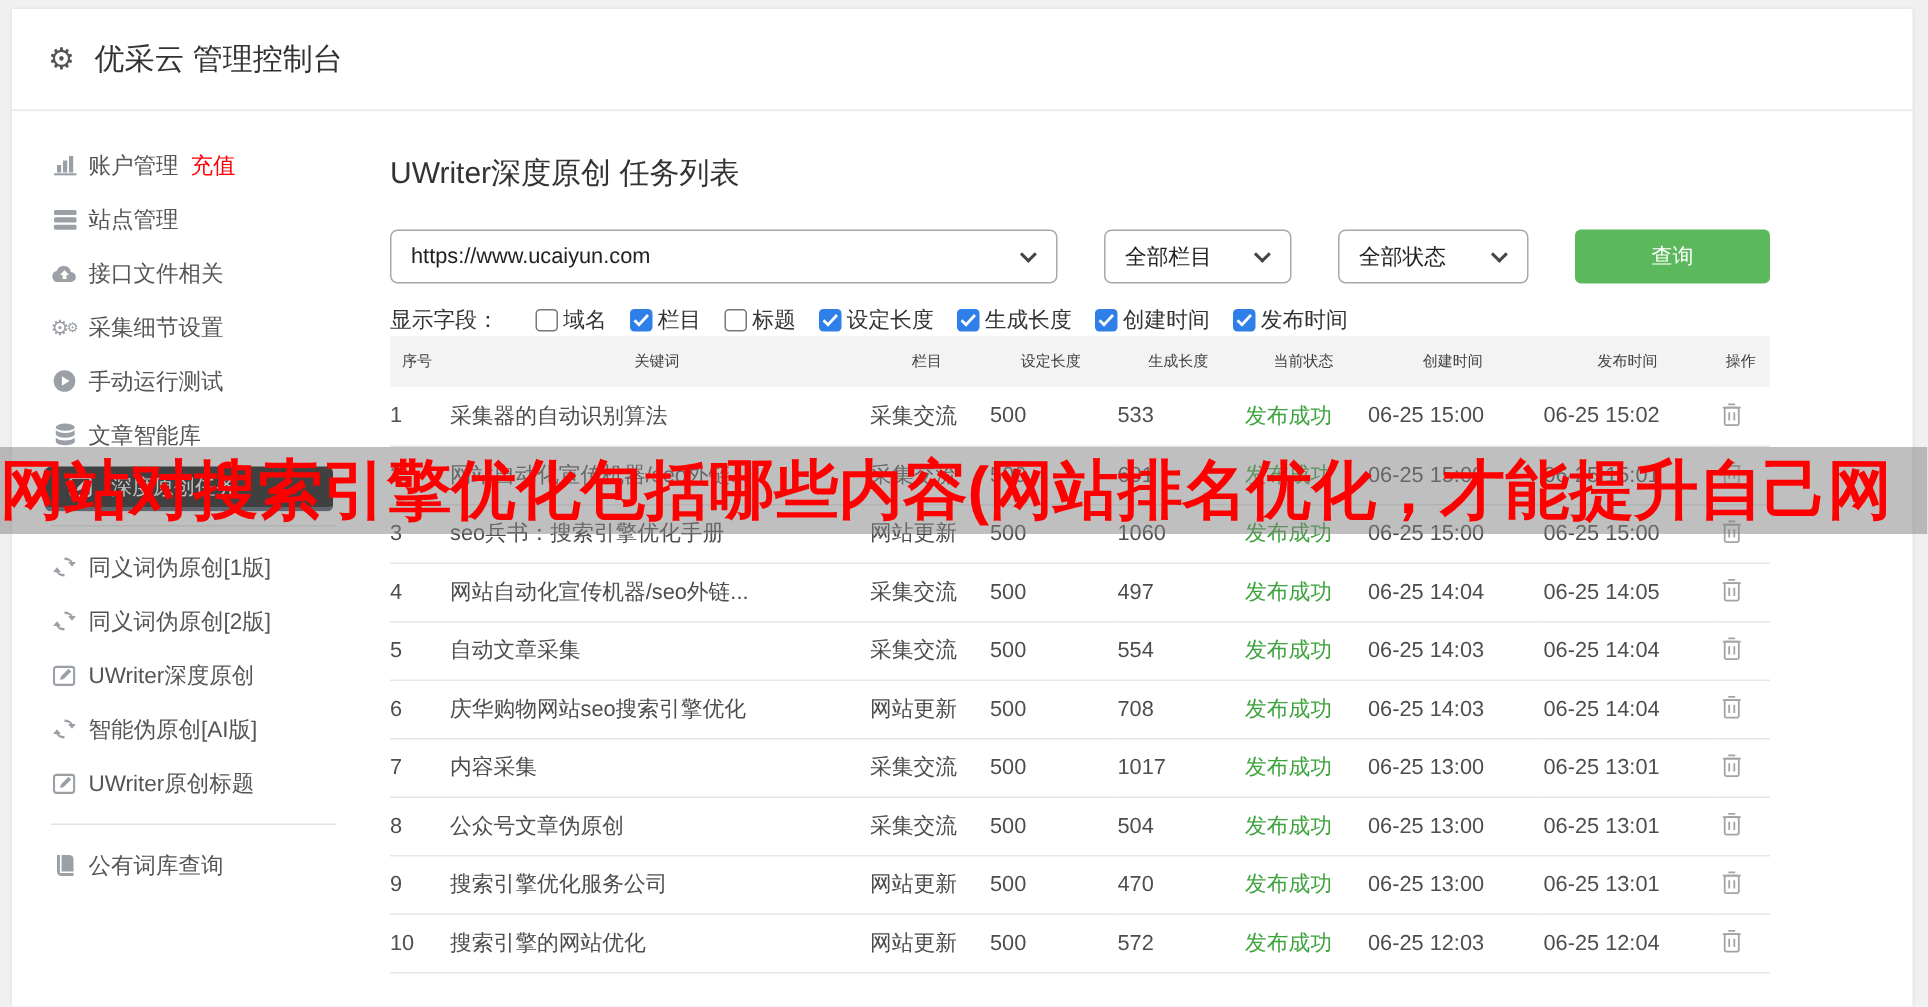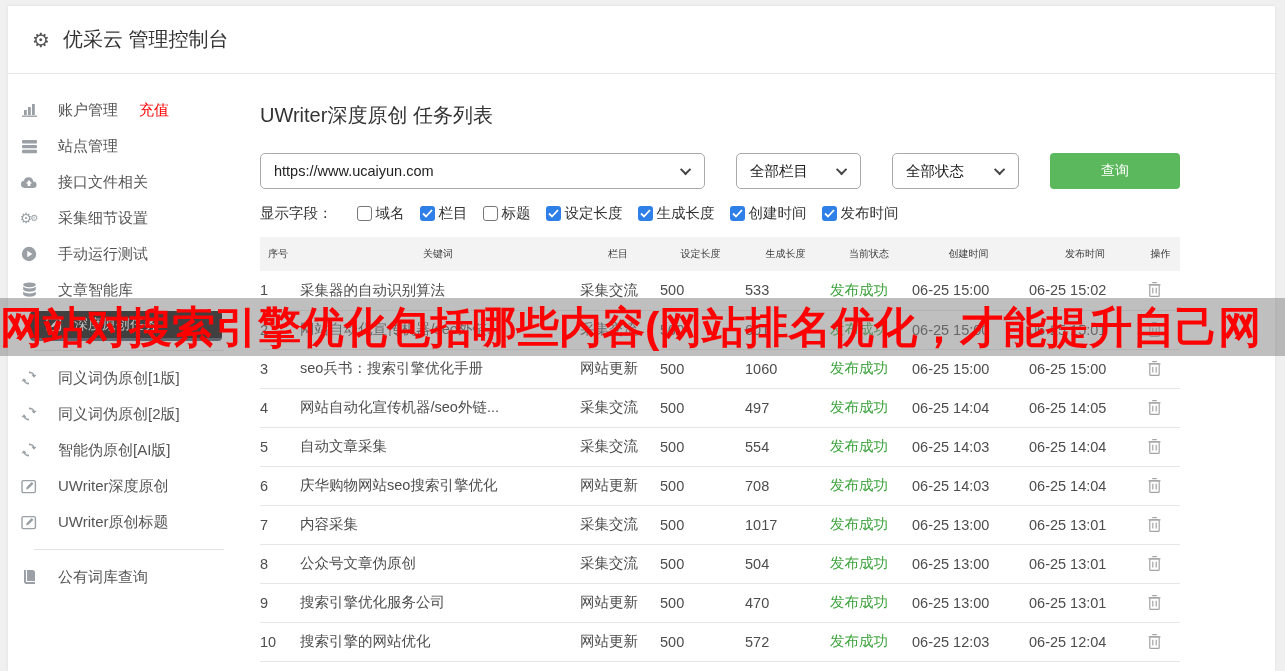--- a/index.html
+++ b/index.html
@@ -15,40 +15,40 @@
   
   header{height:68px;display:flex;align-items:center;gap:13px;padding-left:24px;
     border-bottom:1px solid #e7e7e7}
   .gear{font-size:20px;color:#555;line-height:1}
   .app-title{font-size:20px;color:#333}
   
   .content{display:flex;height:596px}
   aside{width:240px;padding-top:18px;flex:none}
   main{flex:1;padding:26px 0 0 12px}
   
-  .sb-item{height:36px;display:flex;align-items:center;gap:20px;padding-left:12px;
+  .sb-item{height:36px;display:flex;align-items:center;gap:7px;padding-left:26px;
     font-size:15px;color:#555;cursor:pointer}
   .sb-item .icon{width:18px;display:flex;justify-content:center;align-items:center;color:var(--icon-gray)}
   .sb-item .icon svg{display:block}
   .sb-item .suffix{color:var(--recharge-red);margin-left:1px}
   .sb-item.active{height:30px;margin:3px 26px 3px 22px;padding-left:15px;gap:11px;
     background:#000000;border-bottom:3px solid #404d60;border-radius:4px;color:#fff;font-size:14px}
   .sb-item.active .icon{color:#fff}
   .sb-divider{border-top:1px solid #e3e3e3;margin:9px 24px 9px 26px}
   
   .page-title{font-size:20px;color:#333;font-weight:400;margin:2px 0 24px}
   .filter-row{display:flex;gap:31px;margin-bottom:15px}
   .select{height:36px;border:1px solid #a9a9a9;border-radius:5px;background:#fff;
     display:flex;align-items:center;justify-content:space-between;padding:0 13px;
     font-size:14.5px;color:#222;cursor:pointer}
   .chevron{width:8px;height:8px;border-left:2px solid #444;border-bottom:2px solid #444;
     transform:rotate(-45deg) translateY(-2px);flex:none;margin-left:10px}
   .btn-query{width:130px;height:36px;background:var(--green-btn);color:#fff;border:none;
     border-radius:4px;font-size:14px;cursor:pointer;font-family:inherit}
-  .fields-row{display:flex;align-items:center;gap:24px;font-size:14.5px;color:#333;margin-bottom:14px}
+  .fields-row{display:flex;align-items:center;gap:24px;font-size:14.5px;color:#333;margin-bottom:1px}
   .field-cb{display:flex;align-items:center;gap:4px;cursor:pointer}
   .cb{width:15px;height:15px;border-radius:3px;flex:none;display:flex;align-items:center;justify-content:center}
   .cb.unchecked{border:1.5px solid #777;background:#fff}
   .cb.checked{background:var(--cb-blue)}
   
   table{border-collapse:collapse;table-layout:fixed;width:920px}
   th{background:#f3f3f3;height:34px;font-weight:400;color:#404040;text-align:center;
     font-size:10px;padding:0 4px 0 0}
   td{height:39px;border-bottom:1px solid #e6e6e6;font-size:14.5px;color:#4d4d4d;
     padding:0 4px 0 0;white-space:nowrap;overflow:hidden;text-overflow:ellipsis}
@@ -154,35 +154,35 @@
     <span class="icon">
               <svg width="16" height="16" viewBox="0 0 16 16" fill="currentColor">
                 <path d="M8 1.6a6.4 6.4 0 0 1 5.5 3.1H15.6L13 7.8 10.4 4.7h1.7A4.6 4.6 0 0 0 8 3.4z"></path>
                 <path d="M8 14.4a6.4 6.4 0 0 1-5.5-3.1H.4L3 8.2l2.6 3.1H3.9A4.6 4.6 0 0 0 8 12.6z"></path>
               </svg>
             </span>
     <span class="label">同义词伪原创[2版]</span>
   </div>
           <div class="sb-item">
     <span class="icon">
+              <svg width="16" height="15" viewBox="0 0 16 15">
+                <rect x="1" y="1.6" width="13.4" height="12" rx="1.6" fill="none" stroke="currentColor" stroke-width="1.4"></rect>
+                <path d="M5 10.4l.7-2.5 5-5 1.8 1.8-5 5zM5 10.4l1.8-.7" fill="currentColor"></path>
+              </svg>
+            </span>
+    <span class="label">UWriter深度原创</span>
+  </div>
+          <div class="sb-item">
+    <span class="icon">
               <svg width="16" height="16" viewBox="0 0 16 16" fill="currentColor">
                 <path d="M8 1.6a6.4 6.4 0 0 1 5.5 3.1H15.6L13 7.8 10.4 4.7h1.7A4.6 4.6 0 0 0 8 3.4z"></path>
                 <path d="M8 14.4a6.4 6.4 0 0 1-5.5-3.1H.4L3 8.2l2.6 3.1H3.9A4.6 4.6 0 0 0 8 12.6z"></path>
               </svg>
             </span>
     <span class="label">智能伪原创[AI版]</span>
-  </div>
-          <div class="sb-item">
-    <span class="icon">
-              <svg width="16" height="15" viewBox="0 0 16 15">
-                <rect x="1" y="1.6" width="13.4" height="12" rx="1.6" fill="none" stroke="currentColor" stroke-width="1.4"></rect>
-                <path d="M5 10.4l.7-2.5 5-5 1.8 1.8-5 5zM5 10.4l1.8-.7" fill="currentColor"></path>
-              </svg>
-            </span>
-    <span class="label">UWriter深度原创</span>
   </div>
           <div class="sb-item">
     <span class="icon">
               <svg width="16" height="15" viewBox="0 0 16 15">
                 <rect x="1" y="1.6" width="13.4" height="12" rx="1.6" fill="none" stroke="currentColor" stroke-width="1.4"></rect>
                 <path d="M5 10.4l.7-2.5 5-5 1.8 1.8-5 5zM5 10.4l1.8-.7" fill="currentColor"></path>
               </svg>
             </span>
     <span class="label">UWriter原创标题</span>
   </div>

